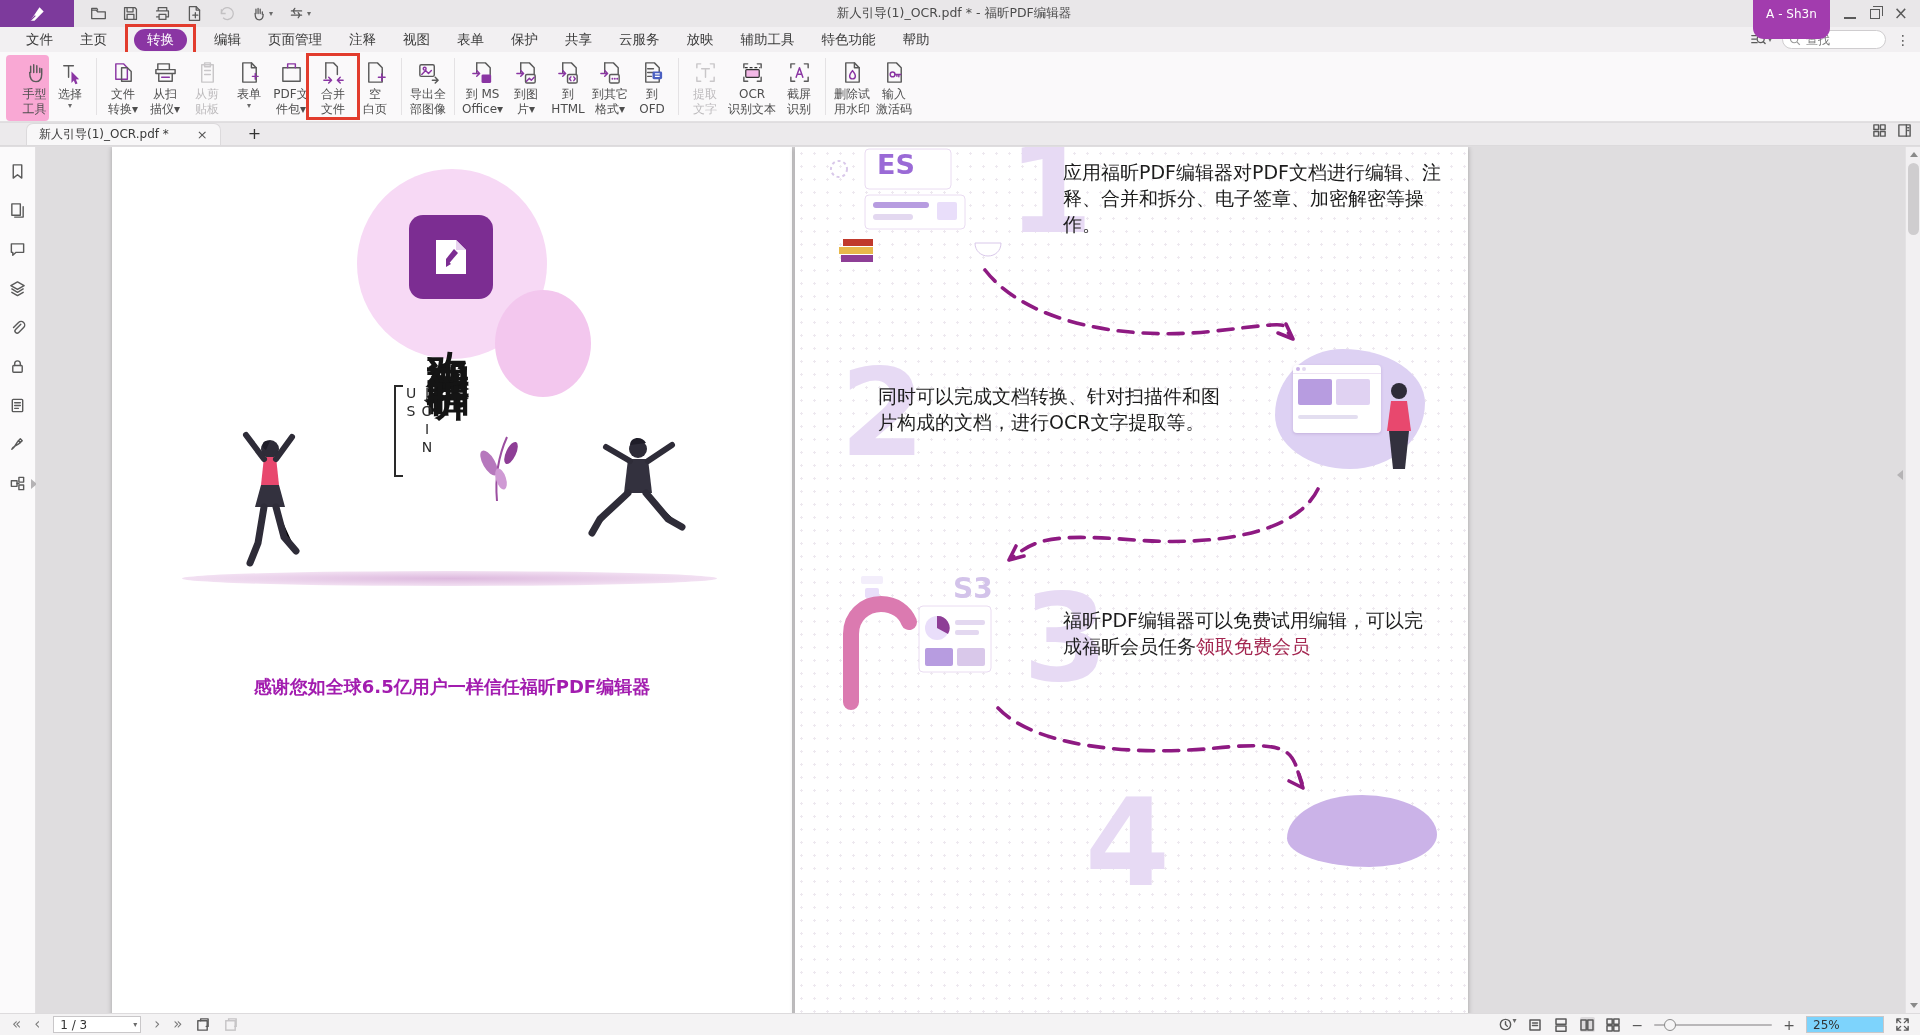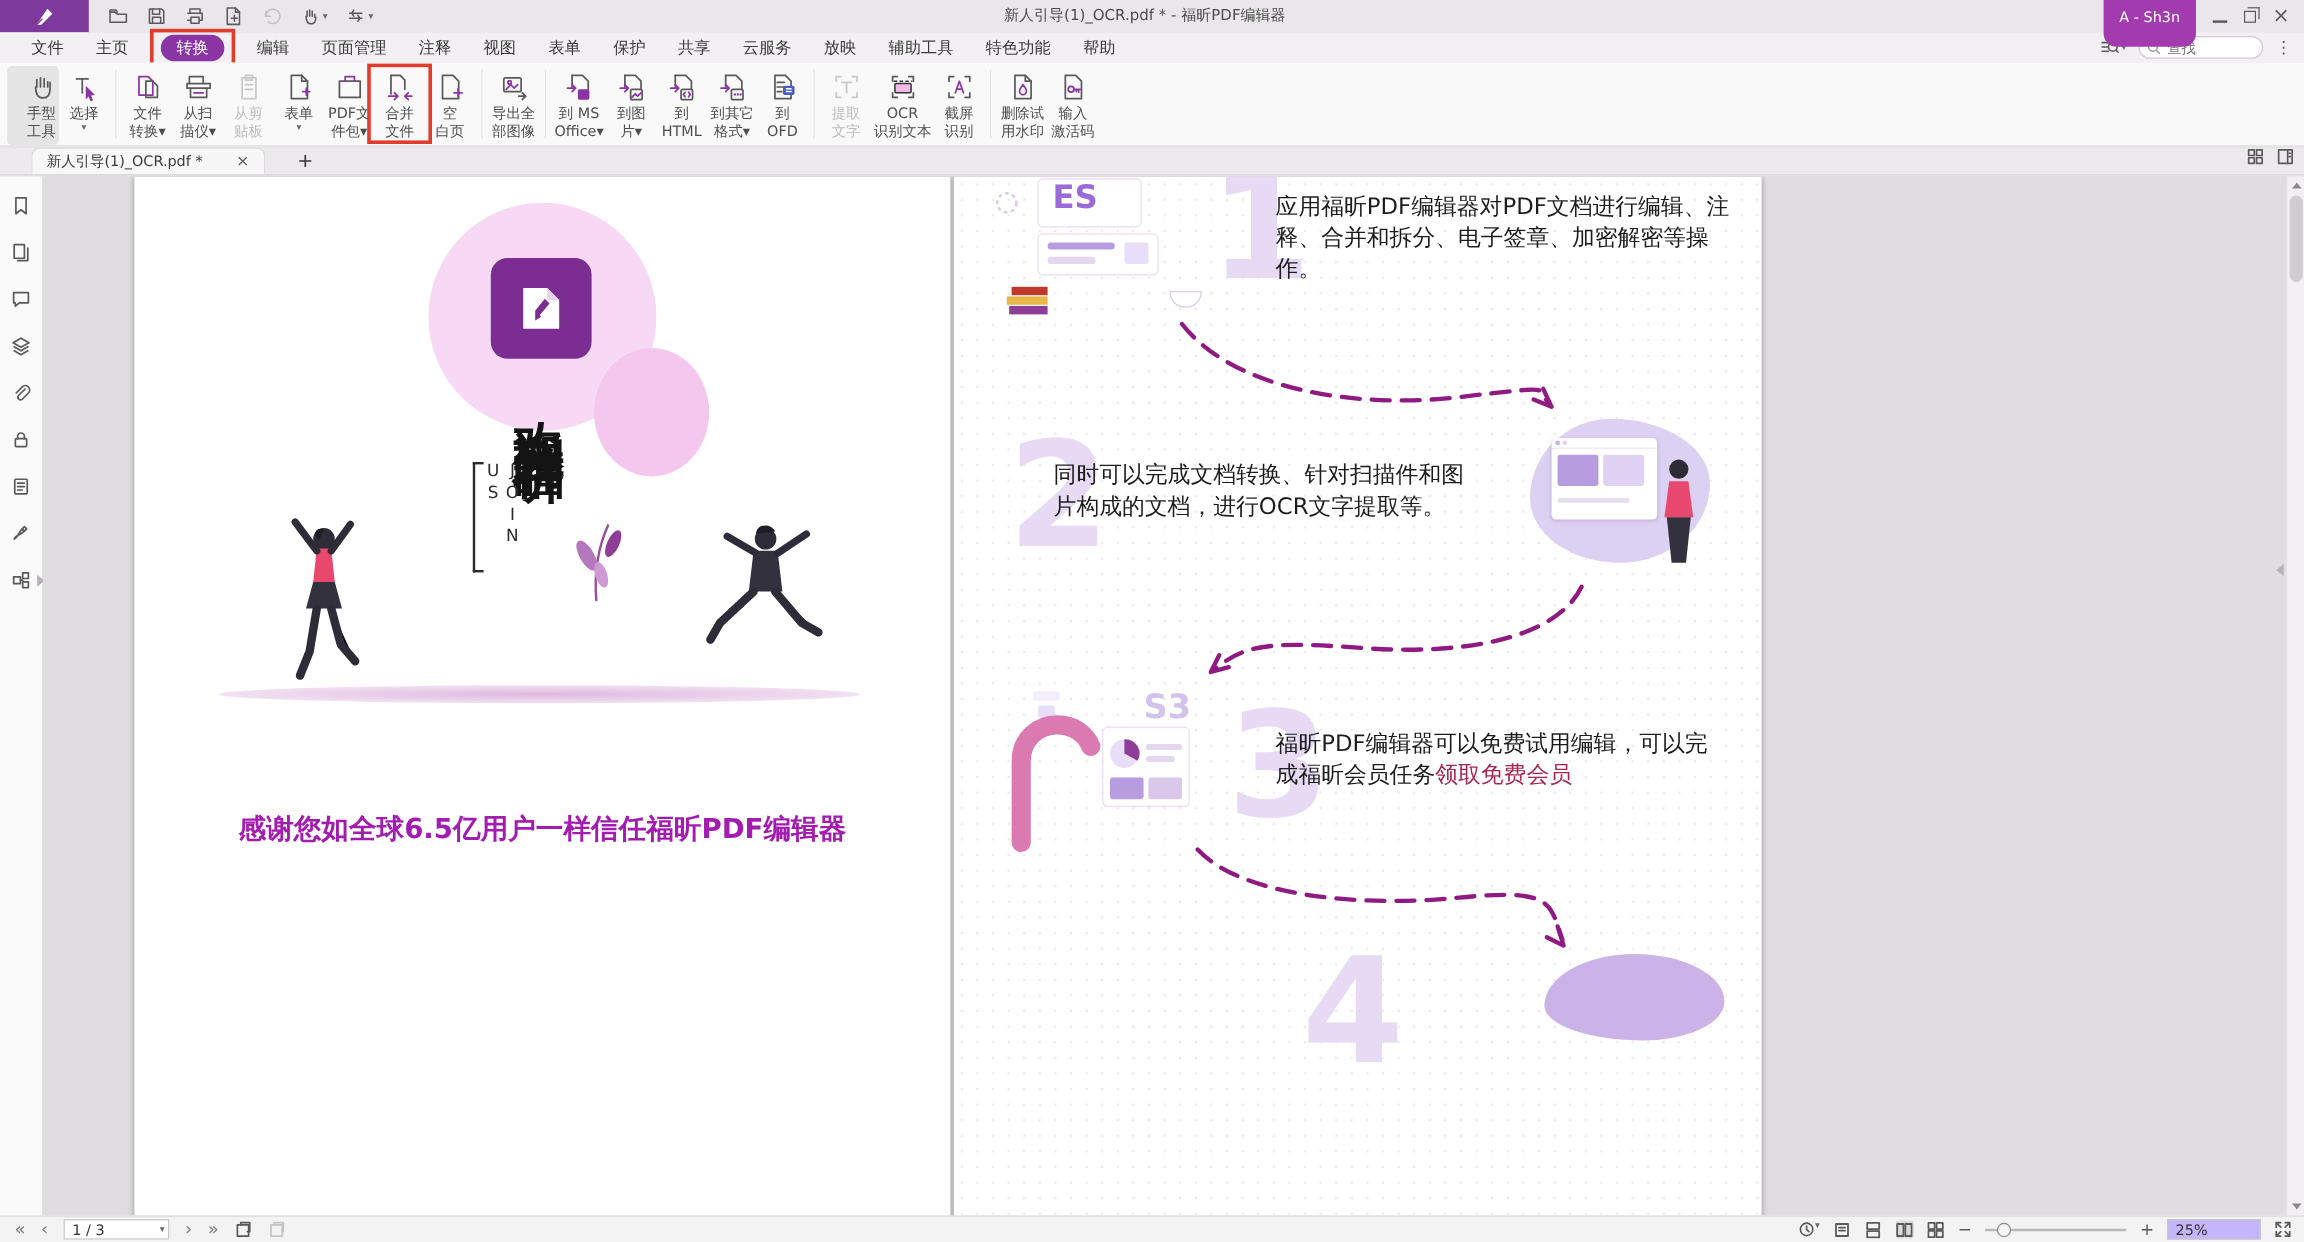--- a/index.html
+++ b/index.html
@@ -33,21 +33,21 @@
   .findwrap{position:relative;}
   .findwrap svg{position:absolute;left:7px;top:4px;width:12px;height:12px;}
   input.find{width:104px;height:19px;border:1px solid #cfcdcf;border-radius:10px;font-size:12px;padding:0 8px 0 23px;background:#fff;color:#9a9a9a;outline:none;font-family:inherit;}
   .vdots{font-size:14px;color:#5a5a5a;}
 
   
   .ribbon{position:absolute;top:52px;left:0;right:0;height:70px;background:#faf9fa;border-bottom:1px solid #e2e0e2;display:flex;align-items:stretch;padding:3px 4px 0 6px;}
   .rbtn{min-width:42px;display:flex;flex-direction:column;align-items:center;justify-content:flex-start;font-size:12px;line-height:15px;color:#4e4e4e;padding:3px 2px 0 2px;border-radius:4px;position:relative;white-space:nowrap;}
   .rbtn .ric{height:29px;display:flex;align-items:center;justify-content:center;}
   .ric svg{width:25px;height:25px;}
-  .rbtn.on{background:#e5e5e5;padding-left:16px;}
+  .rbtn.on{background:#f9a8d4;padding-left:16px;}
   .rbtn.dis{color:#bdbbbd;}
   .rbtn.dis .st{stroke:#c9c7c9;}
   .rbtn.redbox::after{content:"";position:absolute;inset:-2px -6px 1px -6px;border:3px solid #e23c2d;pointer-events:none;}
   .rsep{width:1px;background:#e4e2e4;margin:3px 5px 6px 5px;}
   .st{fill:none;stroke:#5a5a5a;stroke-width:1.5;stroke-linecap:round;stroke-linejoin:round;}
   .stp{fill:none;stroke:#8a35a3;stroke-width:1.5;stroke-linecap:round;stroke-linejoin:round;}
   .fp{fill:#8a35a3;stroke:none;}
   .rlabel{display:block;}
 
   
@@ -75,21 +75,21 @@
   .pdficon{position:absolute;left:297px;top:68px;width:84px;height:84px;border-radius:14px;background:#7c2d92;display:flex;align-items:center;justify-content:center;}
   .pdficon svg{width:46px;height:46px;}
   .welcome{position:absolute;left:308px;top:170px;height:270px;writing-mode:vertical-rl;text-orientation:upright;font-size:43px;font-weight:700;color:#141414;letter-spacing:5px;}
   .joinus{position:absolute;left:282px;top:238px;height:92px;writing-mode:vertical-rl;text-orientation:upright;font-size:14px;color:#2a2a2a;padding-left:7px;border-left:2px solid #2a2a2a;letter-spacing:2px;}
   .joinus::before{content:"";position:absolute;left:-2px;top:0;width:9px;border-top:2px solid #2a2a2a;}
   .joinus::after{content:"";position:absolute;left:-2px;bottom:0;width:9px;border-bottom:2px solid #2a2a2a;}
   .leaves{position:absolute;left:355px;top:282px;}
   .personL{position:absolute;left:118px;top:276px;}
   .personR{position:absolute;left:468px;top:280px;}
   .shadow-ellipse{position:absolute;left:70px;top:424px;width:535px;height:15px;border-radius:50%;background:radial-gradient(ellipse at center,#ddb9de 0%,#f2e0f2 70%,rgba(255,255,255,0) 100%);}
-  .lheading{position:absolute;left:0;right:0;top:528px;text-align:center;font-size:23px;font-weight:700;color:#a21caf;}
+  .lheading{position:absolute;left:0;right:0;top:528px;text-align:center;font-size:18px;font-weight:700;color:#a21caf;}
   .lbody{position:absolute;left:0;right:0;top:582px;text-align:center;font-size:19px;line-height:34px;color:#1f1f1f;}
 
   
   .stepnum{position:absolute;font-size:122px;font-weight:700;color:#e7daf4;line-height:1;z-index:0;}
   .num1{left:213px;top:-18px;}
   .num2{left:45px;top:205px;}
   .num3{left:228px;top:430px;}
   .num4{left:290px;top:635px;}
   .steptext{position:absolute;font-size:19px;line-height:26px;color:#1c1c1c;z-index:2;}
   .p1{left:268px;top:12px;width:382px;}
@@ -126,21 +126,21 @@
   .pagebox .caret{position:absolute;right:4px;top:5px;}
   .sb-ic{display:inline-flex;}
   .sb-ic svg{width:15px;height:15px;}
   .sb-right{margin-left:auto;display:flex;align-items:center;gap:11px;padding-right:10px;}
   .viewic{width:15px;height:15px;display:inline-flex;align-items:center;justify-content:center;border-radius:2px;}
   .viewic.on{background:#dcdadc;}
   .viewic svg{width:14px;height:14px;}
   .slider{position:relative;width:118px;height:14px;}
   .slider .track{position:absolute;left:0;right:0;top:6px;height:2px;background:#b9b7b9;border-radius:1px;}
   .slider .knob{position:absolute;left:10px;top:1px;width:12px;height:12px;border-radius:50%;background:#f6f5f6;border:1.5px solid #8a8a8a;}
-  input.zoomval{width:78px;height:17px;border:1px solid #c9c7c9;font-size:12px;padding:0 6px;color:#333;background:#c4b5fd;outline:none;font-family:inherit;}
+  input.zoomval{width:78px;height:17px;border:1px solid #c9c7c9;font-size:12px;padding:0 6px;color:#333;background:#7dd3fc;outline:none;font-family:inherit;}
   .zoomsym{font-size:14px;color:#555;}
 </style>
 </head>
 <body>
 
 <div class="app">
 
   <div class="titlebar">
     <div class="logo">
       <svg width="20" height="20" viewBox="0 0 24 24">

